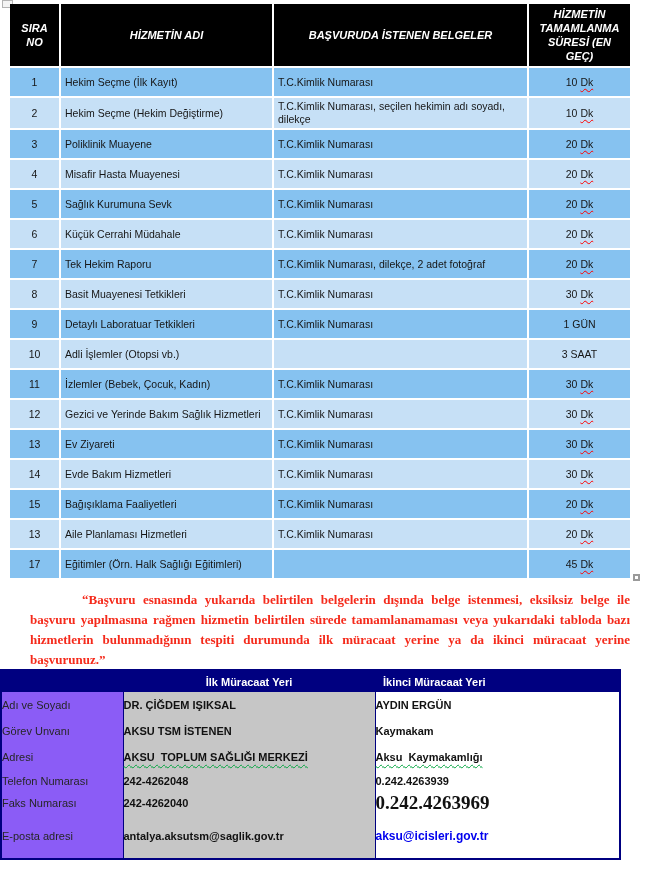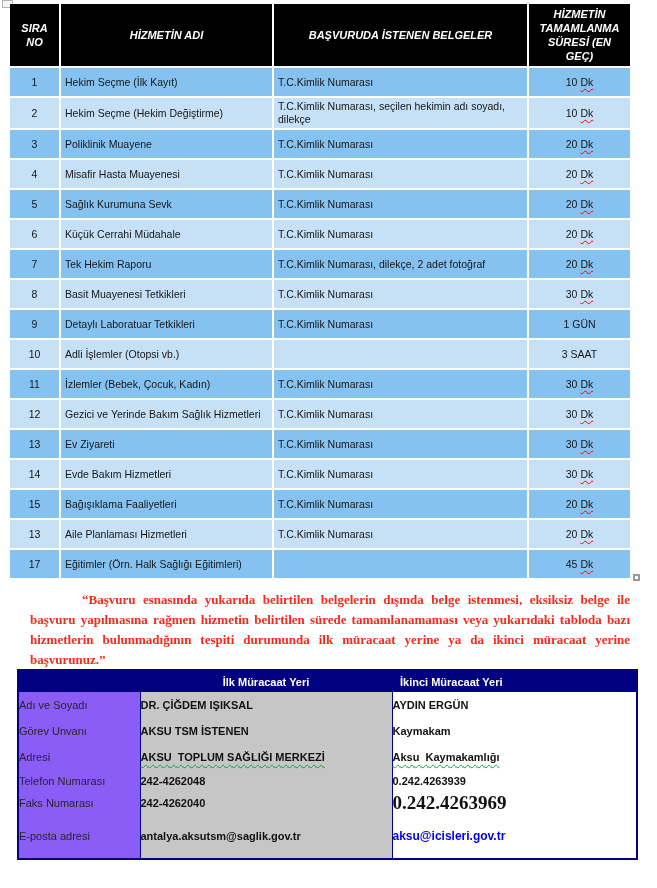--- a/index.html
+++ b/index.html
@@ -46,21 +46,21 @@
     text-decoration-thickness:1px;text-underline-offset:3px;
   }
   
   .notice{
     position:absolute;left:30px;top:590px;width:600px;
     color:var(--red);font-family:"Liberation Serif","DejaVu Serif",serif;
     font-weight:bold;font-size:13px;line-height:20px;
     text-align:justify;text-indent:52px;margin:0;
   }
   
-  .contact-wrap{position:absolute;left:17px;top:669px;}
+  .contact-wrap{position:absolute;left:0;top:669px;}
   table.contact{
     border-collapse:collapse;table-layout:fixed;
     border:2px solid var(--navy);
   }
   table.contact col.k-label{width:122px;}
   table.contact col.k-first{width:252px;}
   table.contact col.k-second{width:245px;}
   table.contact th{
     background:var(--navy);color:#ffffff;font-size:11px;font-weight:bold;
     height:21px;vertical-align:middle;padding:0 8px;

